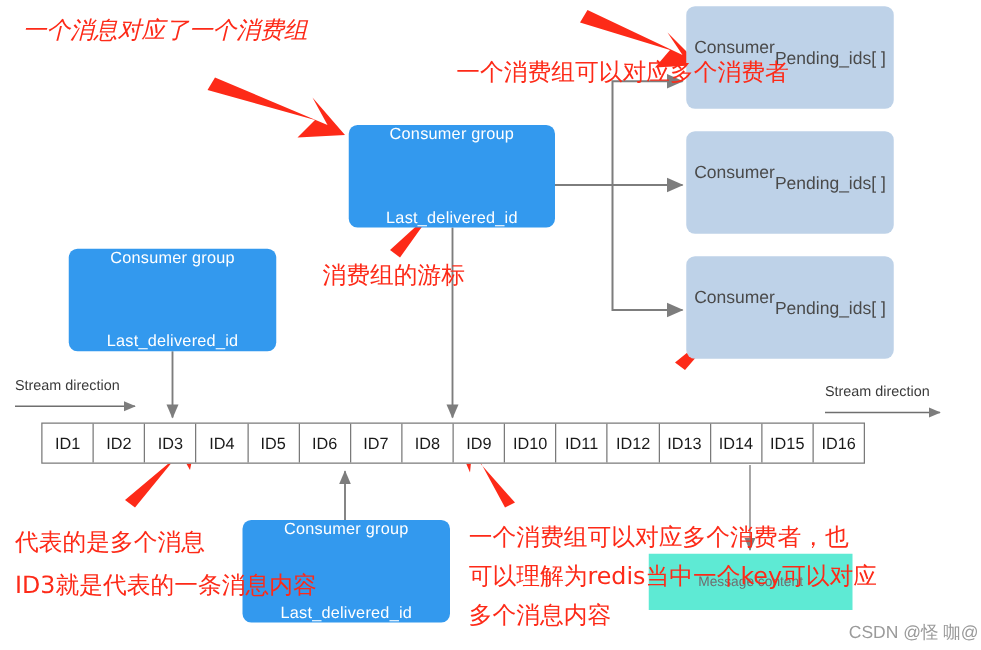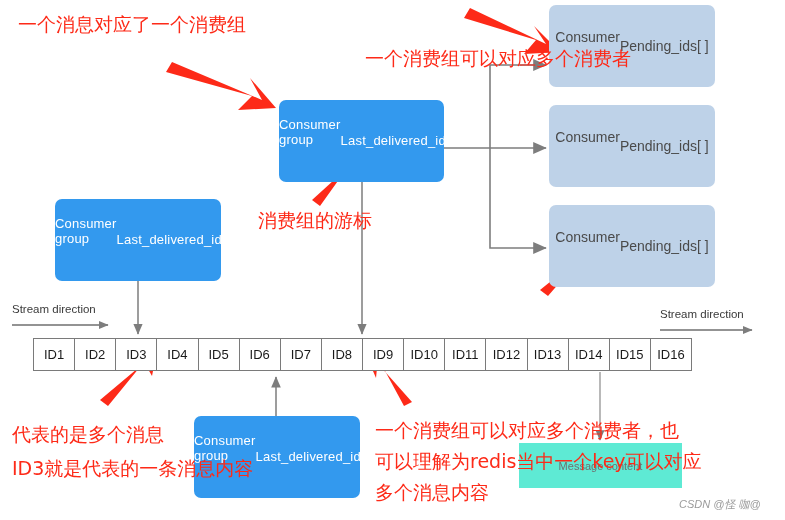--- a/index.html
+++ b/index.html
@@ -25,21 +25,21 @@
     height: 520px;
     pointer-events: none;
   }
   
   .cgroup {
     position: absolute;
     background: #3399ee;
     border-radius: 7px;
     color: #ffffff;
     display: flex;
-    flex-direction: row;
+    flex-direction: column;
     align-items: center;
     justify-content: space-between;
     font-size: 13px;
     line-height: 1.15;
     letter-spacing: .2px;
     box-sizing: border-box;
   }
   .cgroup .l1 { margin-bottom: 17px; }
   
   .consumer {
@@ -104,23 +104,22 @@
     color: #fd2a18;
     font-size: 19px;
     line-height: 1.32;
     white-space: nowrap;
     font-family: "DejaVu Sans", sans-serif;
     font-weight: 400;
   }
   .watermark {
     position: absolute;
     color: #9a9a9a;
-    font-size: 11px;
+    font-size: 14px;
     white-space: nowrap;
-    font-style: italic;
   }
 </style>
 </head>
 <body>
 
 <div id="canvas">
 
   <svg class="svg-layer" viewBox="0 0 785 520">
     <defs>
       <marker id="grayArrow" markerWidth="9" markerHeight="9" refX="8" refY="4.5" orient="auto">
@@ -213,21 +212,21 @@
     <div class="id-cell">ID9</div>
     <div class="id-cell">ID10</div>
     <div class="id-cell">ID11</div>
     <div class="id-cell">ID12</div>
     <div class="id-cell">ID13</div>
     <div class="id-cell">ID14</div>
     <div class="id-cell">ID15</div>
     <div class="id-cell">ID16</div>
   </div>
 
-  <div class="ann" style="left:18px; top:12px;">一个消息对应了一个消费组</div>
+  <div class="ann" style="left:18px; top:12px;font-style:italic;">一个消息对应了一个消费组</div>
 
   <div class="ann" style="left:258px; top:208px;">消费组的游标</div>
 
   <div class="ann" style="left:365px; top:46px;">一个消费组可以对应多个消费者</div>
 
 
   <div class="ann" style="left:12px; top:422px;">代表的是多个消息</div>
   <div class="ann" style="left:12px; top:456px;">ID3就是代表的一条消息内容</div>
 
   <div class="ann" style="left:375px; top:418px;">一个消费组可以对应多个消费者，也</div>

